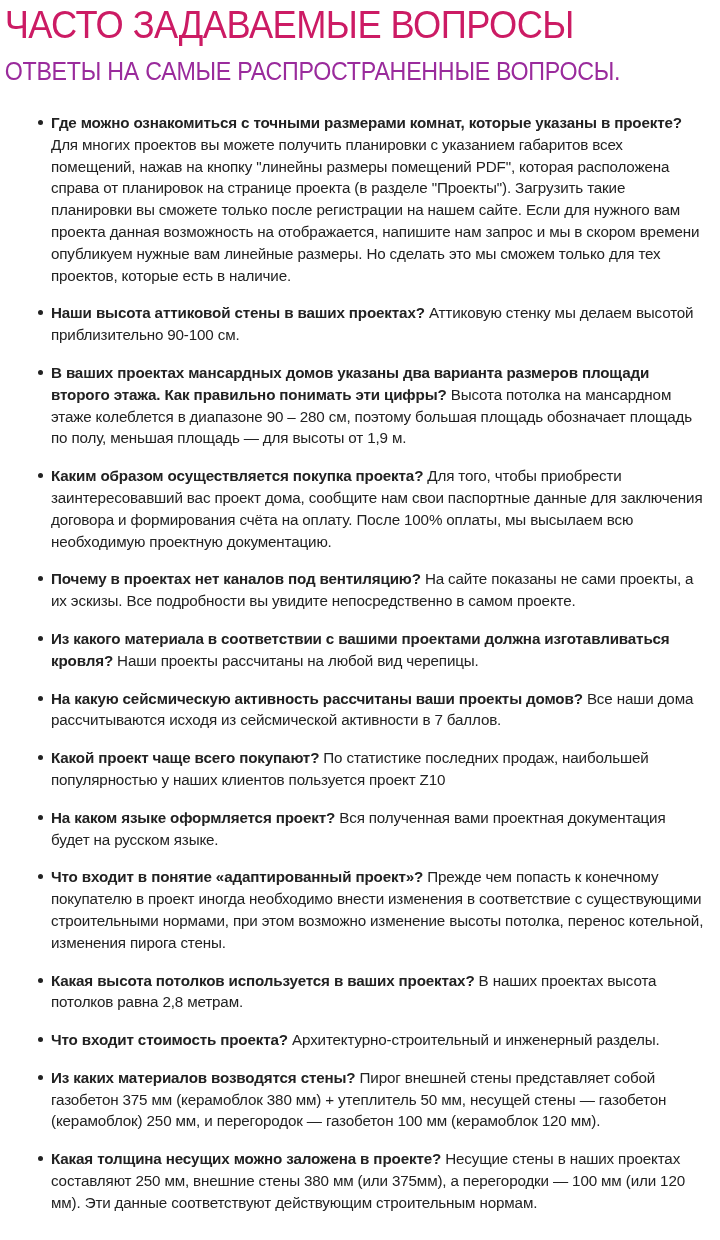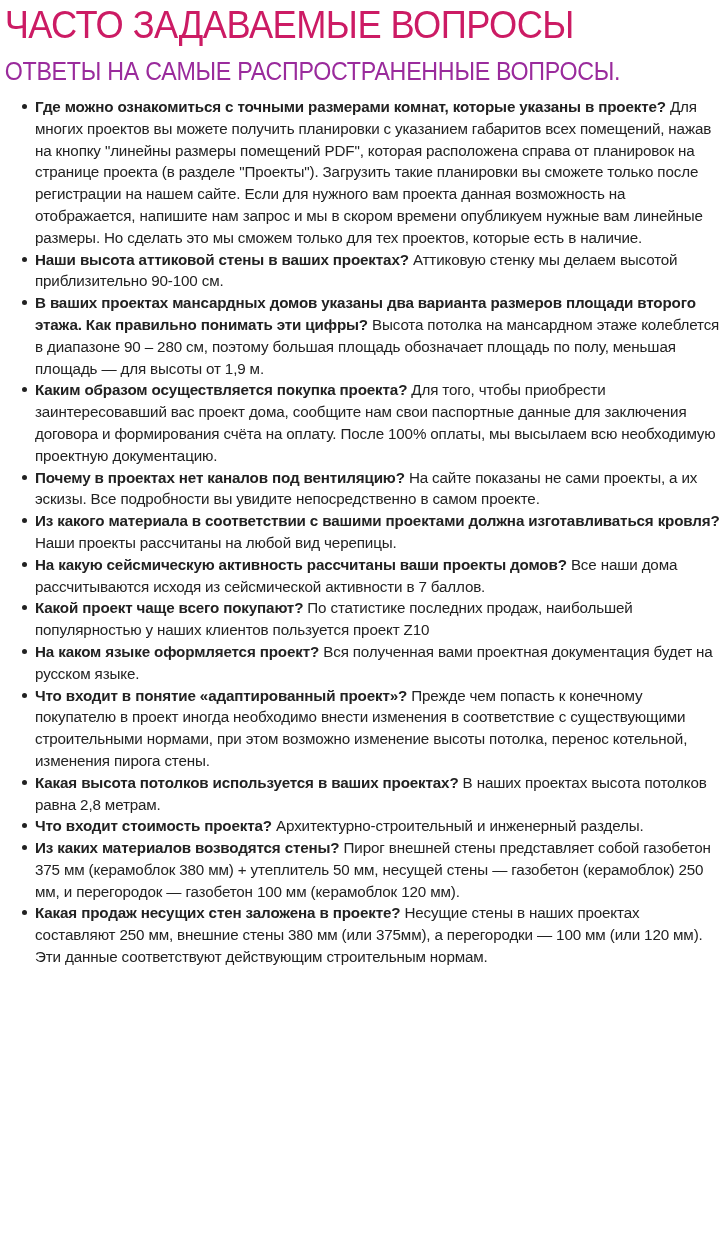--- a/index.html
+++ b/index.html
@@ -43,21 +43,21 @@
     }
     ul.faq-list {
       margin: 0;
       padding: 0 0 0 35px;
       list-style: none;
       font-size: 15.2px;
       line-height: 21.8px;
     }
     ul.faq-list li {
       position: relative;
-      margin: 0;
+      margin: 16px;
       padding: 0;
       letter-spacing: -0.15px;
     }
     ul.faq-list li::before {
       content: "";
       position: absolute;
       left: -13px;
       top: 8px;
       width: 5px;
       height: 5px;
@@ -80,14 +80,14 @@
   <li><span class="q">Каким образом осуществляется покупка проекта?</span> <span class="a">Для того, чтобы  приобрести заинтересовавший вас проект дома, сообщите нам свои паспортные данные для заключения договора и формирования счёта на оплату. После 100% оплаты, мы высылаем всю необходимую проектную документацию.</span></li>
   <li><span class="q">Почему в проектах нет каналов под вентиляцию?</span> <span class="a">На сайте показаны не сами проекты, а их эскизы. Все подробности вы увидите непосредственно в самом проекте.</span></li>
   <li><span class="q">Из какого материала в соответствии с вашими проектами должна изготавливаться кровля?</span> <span class="a">Наши проекты рассчитаны на любой вид черепицы.</span></li>
   <li><span class="q">На какую сейсмическую активность рассчитаны ваши проекты домов?</span> <span class="a">Все наши дома рассчитываются исходя из сейсмической активности в 7 баллов.</span></li>
   <li><span class="q">Какой проект чаще всего покупают?</span> <span class="a">По статистике последних продаж, наибольшей популярностью у наших клиентов пользуется проект Z10</span></li>
   <li><span class="q">На каком языке оформляется проект?</span> <span class="a">Вся полученная вами проектная документация будет на русском языке.</span></li>
   <li><span class="q">Что входит в понятие «адаптированный проект»?</span> <span class="a">Прежде чем попасть к конечному покупателю в проект иногда необходимо внести изменения в соответствие с существующими строительными нормами, при этом возможно изменение высоты потолка, перенос котельной, изменения пирога стены.</span></li>
   <li><span class="q">Какая высота потолков используется в ваших проектах?</span> <span class="a">В наших проектах высота потолков равна 2,8 метрам.</span></li>
   <li><span class="q">Что входит стоимость проекта?</span> <span class="a">Архитектурно-строительный и инженерный разделы.</span></li>
   <li><span class="q">Из каких материалов возводятся стены?</span> <span class="a">Пирог внешней стены представляет собой  газобетон 375 мм (керамоблок 380 мм) + утеплитель 50 мм, несущей стены — газобетон (керамоблок) 250 мм, и перегородок — газобетон 100 мм (керамоблок 120 мм).</span></li>
-  <li><span class="q">Какая продаж несущих стен заложена в проекте?</span> <span class="a">Несущие стены в наших проектах составляют 250 мм, внешние стены 380 мм (или 375мм), а перегородки — 100 мм (или 120 мм). Эти данные соответствуют действующим строительным нормам.</span></li>
+  <li><span class="q">Какая толщина несущих можно заложена в проекте?</span> <span class="a">Несущие стены в наших проектах составляют 250 мм, внешние стены 380 мм (или 375мм), а перегородки — 100 мм (или 120 мм). Эти данные соответствуют действующим строительным нормам.</span></li>
 </ul>
 
 </body></html>

